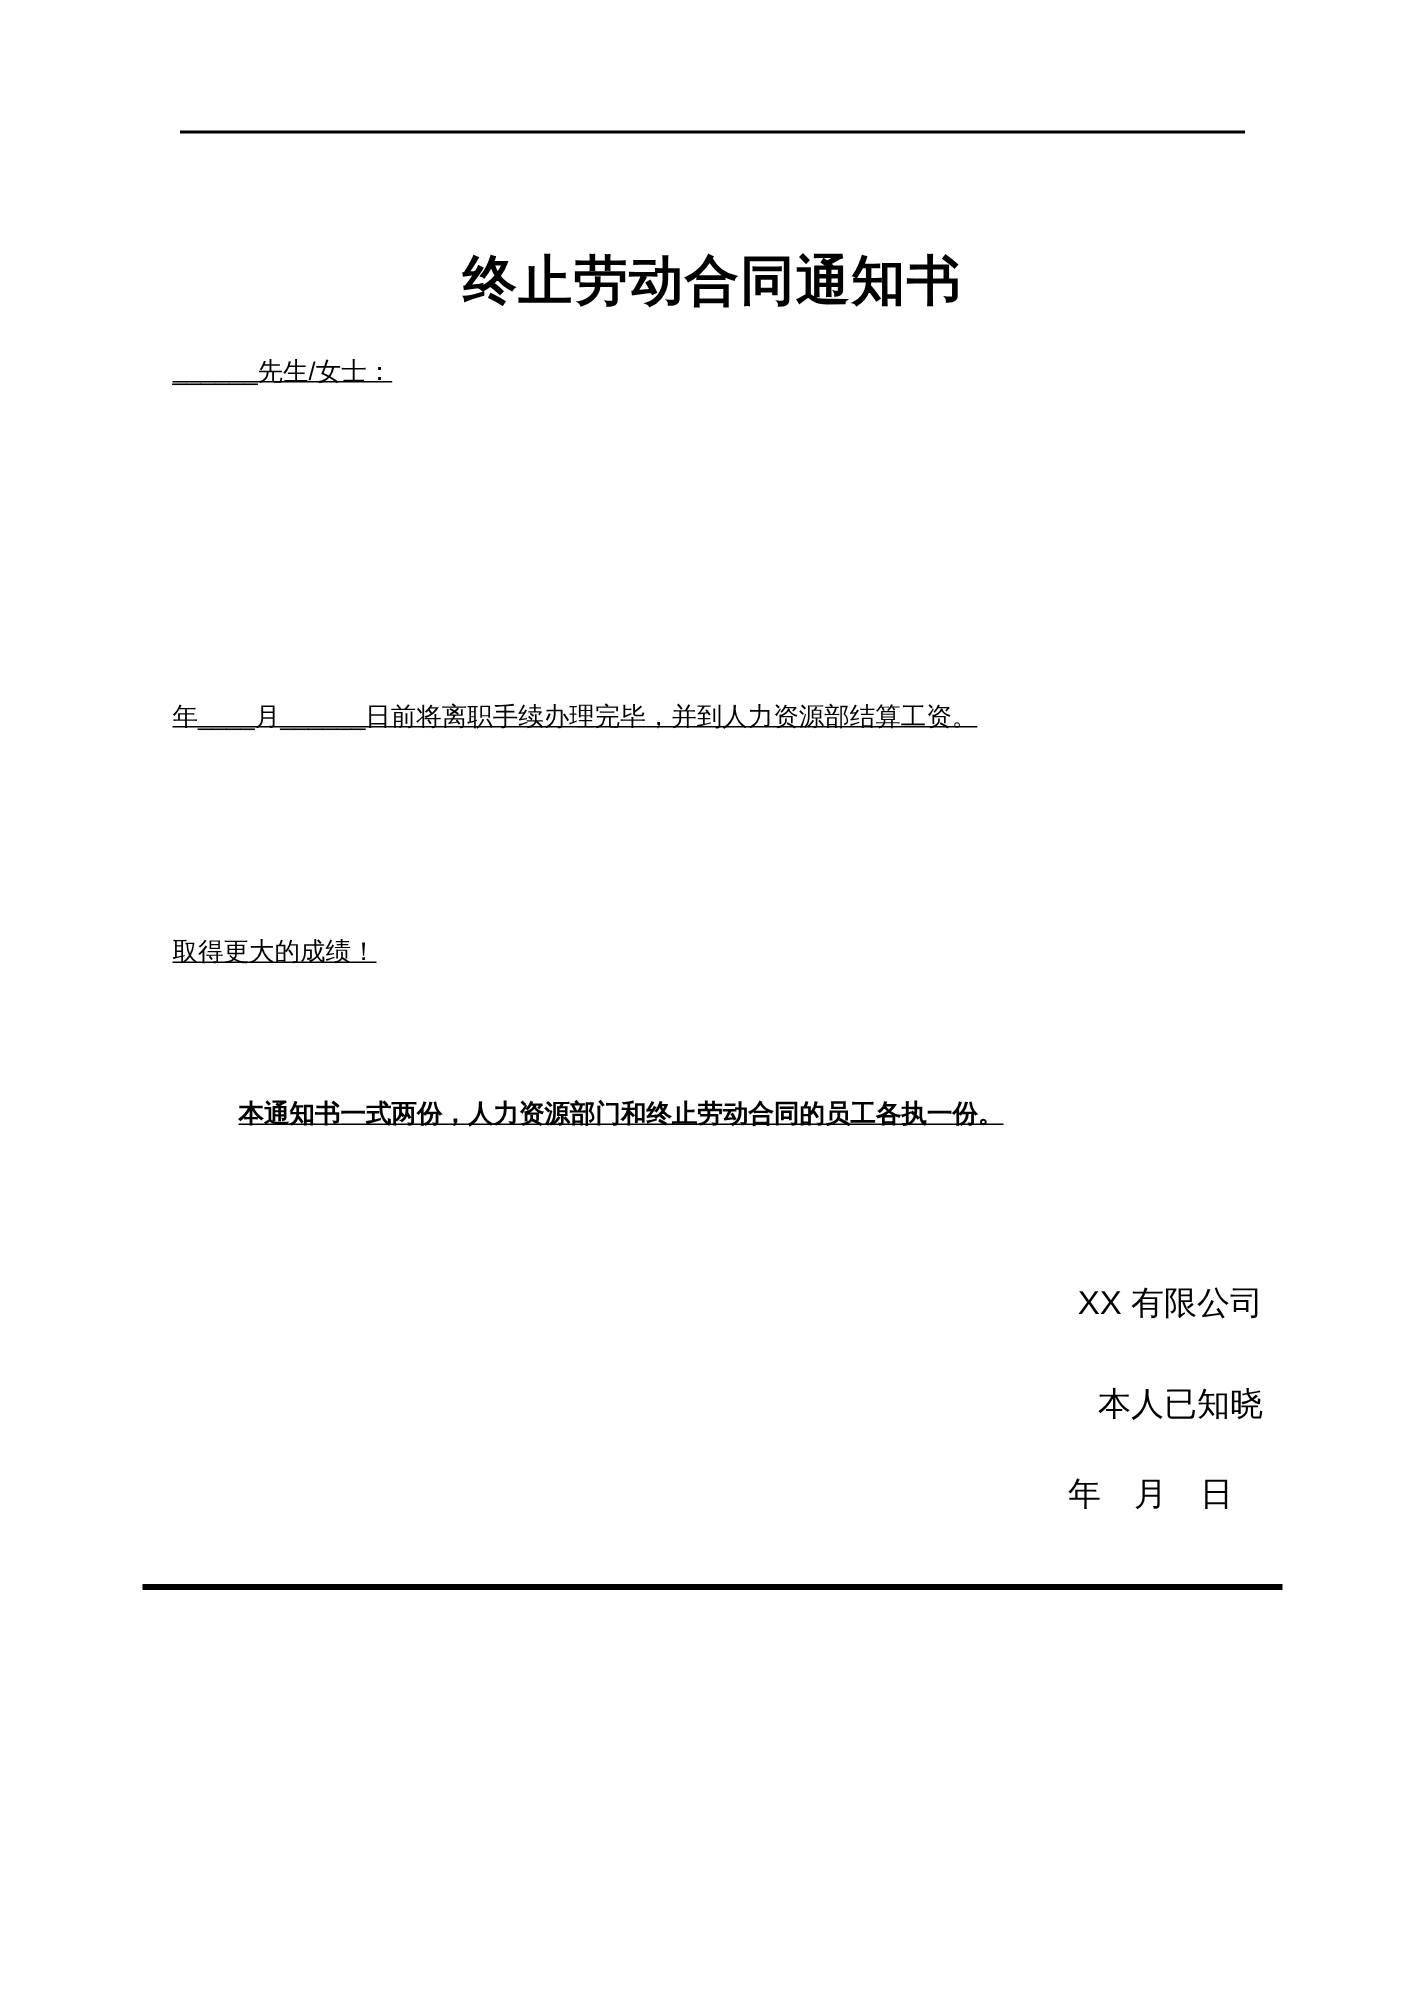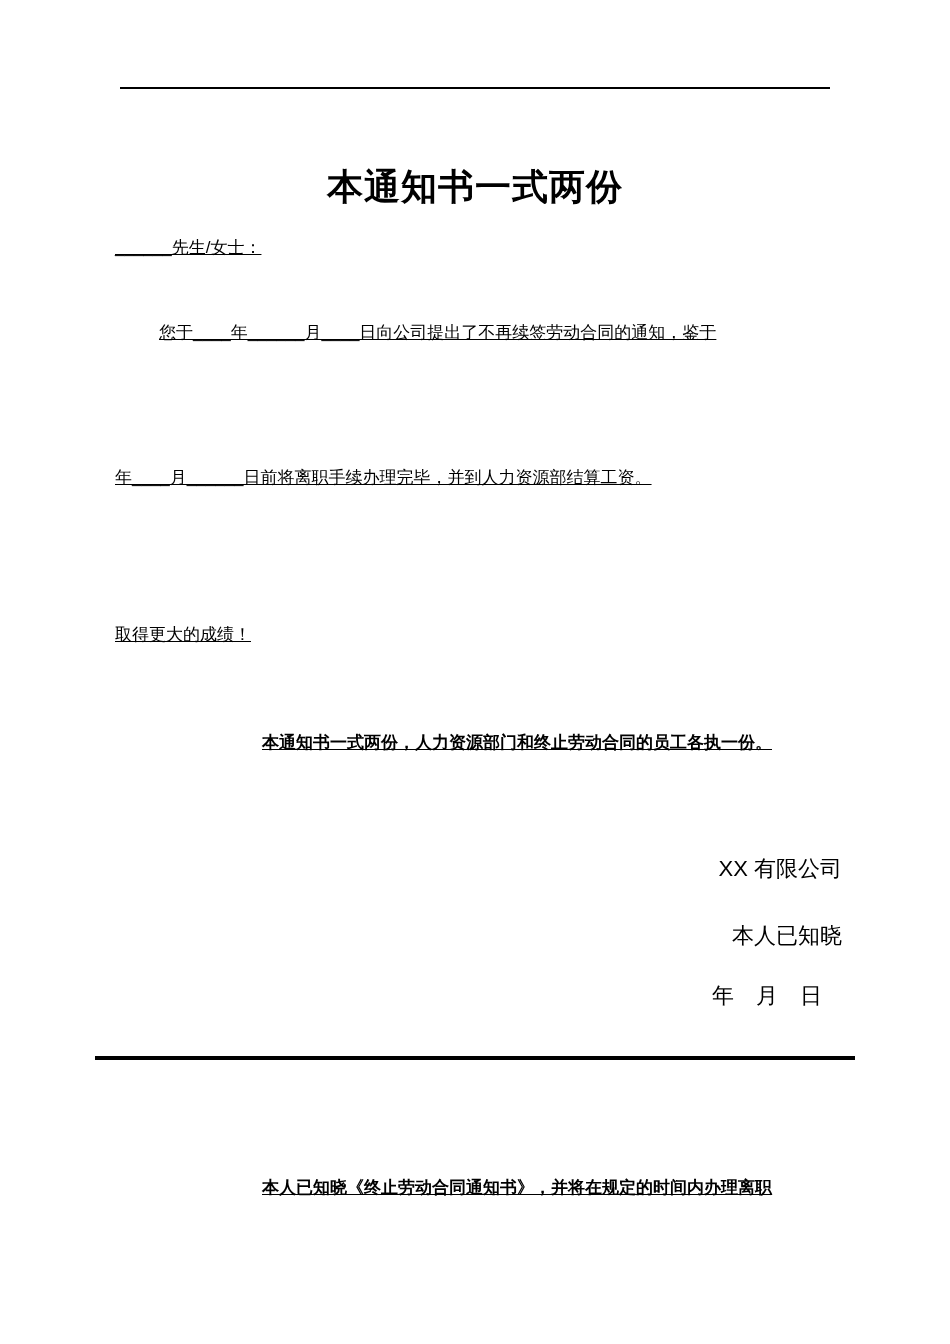--- a/index.html
+++ b/index.html
@@ -48,55 +48,53 @@
   .line {
     position: absolute;
     left: 115px;
     width: 760px;
     font-size: 17px;
     line-height: 1.3;
     white-space: nowrap;
     text-decoration: underline;
   }
   .indent { padding-left: 44px; }
-  .bold { font-weight: bold; text-align: center; }
+  .bold { font-weight: bold; }
   .sig-line {
     position: absolute;
     right: 108px;
     font-size: 22px;
     line-height: 1.3;
     text-align: center;
     white-space: nowrap;
   }
 </style>
 </head>
 <body>
 
 <div class="page">
 
   <div class="rule top-rule"></div>
 
-  <h1 class="title">本通知书一式两份</h1>
+  <h1 class="title">终止劳动合同通知书</h1>
 
   <p class="line" style="top:237px">______先生/女士：</p>
 
-  <p class="line indent" style="top:322px">您于____年______月____日向公司提出了不再续签劳动合同的通知，鉴于</p>
 
 
   <p class="line" style="top:467px">年____月______日前将离职手续办理完毕，并到人力资源部结算工资。</p>
 
 
   <p class="line" style="top:624px">取得更大的成绩！</p>
 
   <p class="line indent bold" style="top:732px">本通知书一式两份，人力资源部门和终止劳动合同的员工各执一份。</p>
 
   <div>
     <p class="sig-line" style="top:855px">XX 有限公司</p>
     <p class="sig-line" style="top:922px">本人已知晓</p>
     <p class="sig-line" style="top:982px; right:128px">年　月　日</p>
   </div>
 
   <div class="rule section-divider"></div>
 
 
-  <p class="line indent bold" style="top:1177px">本人已知晓《终止劳动合同通知书》，并将在规定的时间内办理离职</p>
 
 </div>
 
 </body></html>

